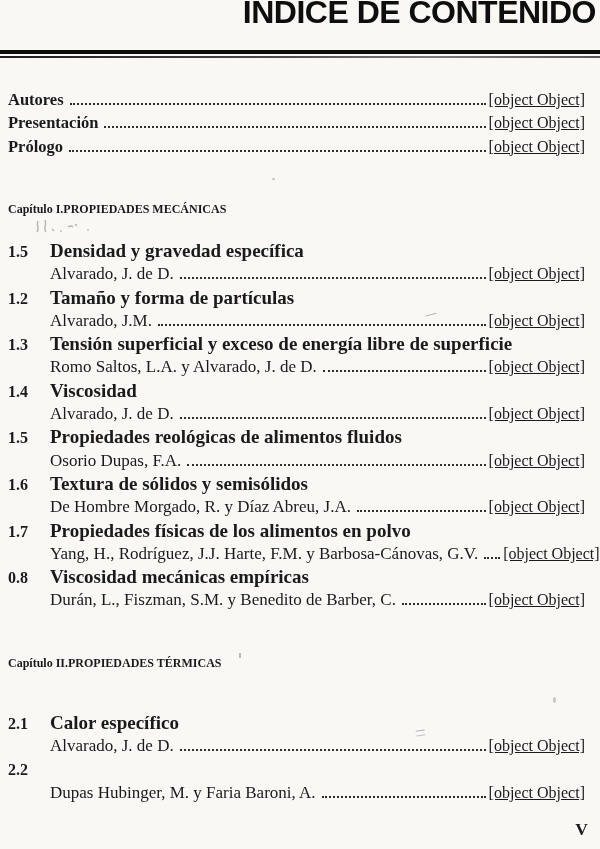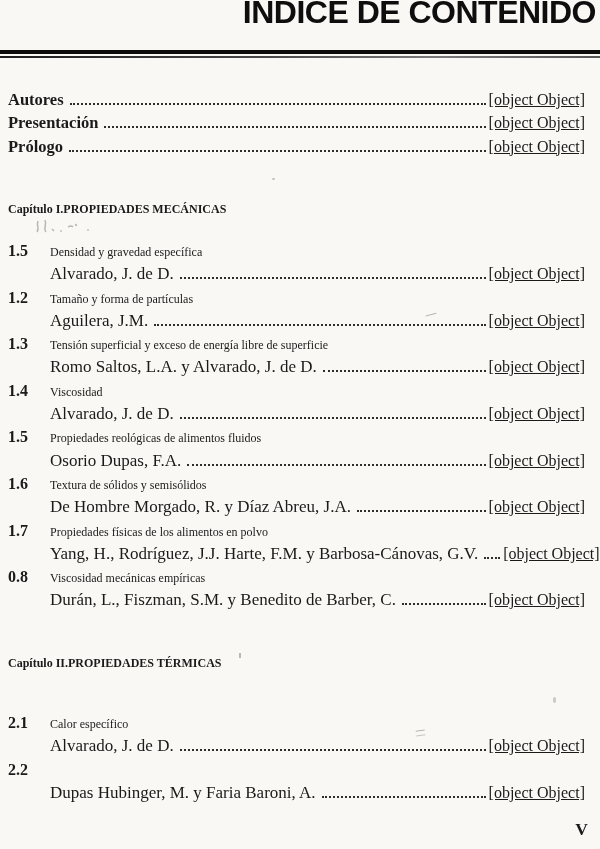--- a/index.html
+++ b/index.html
@@ -37,21 +37,21 @@
   .fm-label { font-weight: bold; font-size: 16.5px; }
 
   
   .chapter { position: absolute; left: 8px; right: 15px; }
   .ch1 { top: 198px; }
   .ch2 { top: 652px; }
   .chapter-heading { display: flex; font-size: 12px; font-weight: bold; line-height: 22px; white-space: nowrap; }
   .ch1 .entries { margin-top: 19px; }
   .ch2 .entries { margin-top: 37px; }
   .num { flex: none; width: 42px; font-weight: bold; font-size: 16px; }
-  .etitle { font-weight: normal; font-size: 12px; }
+  .etitle { font-weight: bold; font-size: 19px; }
   .authors { font-size: 17px; }
 
   
   .folio { position: absolute; right: 12px; top: 819px; font-weight: bold; font-size: 17.5px; }
 
   
   .smudge { position: absolute; left: 28px; top: 217px; opacity: .8; }
   .speck { position: absolute; }
   .speck-a { left: 426px; top: 314px; width: 11px; height: 4px; border-top: 1.5px solid #9a9a9a; transform: rotate(-14deg); opacity: .7; }
   .speck-b { left: 416px; top: 730px; width: 9px; height: 4px; border-top: 1px solid #8f8f8f; border-bottom: 1px solid #a8a8a8; transform: rotate(-8deg); opacity: .65; }
@@ -112,21 +112,21 @@
           </div>
         </div>
 
         <div class="entry">
           <div class="row">
             <span class="num">1.2</span>
             <span class="etitle">Tamaño y forma de partículas</span>
           </div>
           <div class="row">
             <span class="num"></span>
-            <span class="authors">Aguilera, J.M.</span>
+            <span class="authors">Alvarado, J.M.</span>
             <span class="leader"></span>
             <span class="pageno">[object Object]</span>
           </div>
         </div>
 
         <div class="entry">
           <div class="row">
             <span class="num">1.3</span>
             <span class="etitle">Tensión superficial y exceso de energía libre de superficie</span>
           </div>

